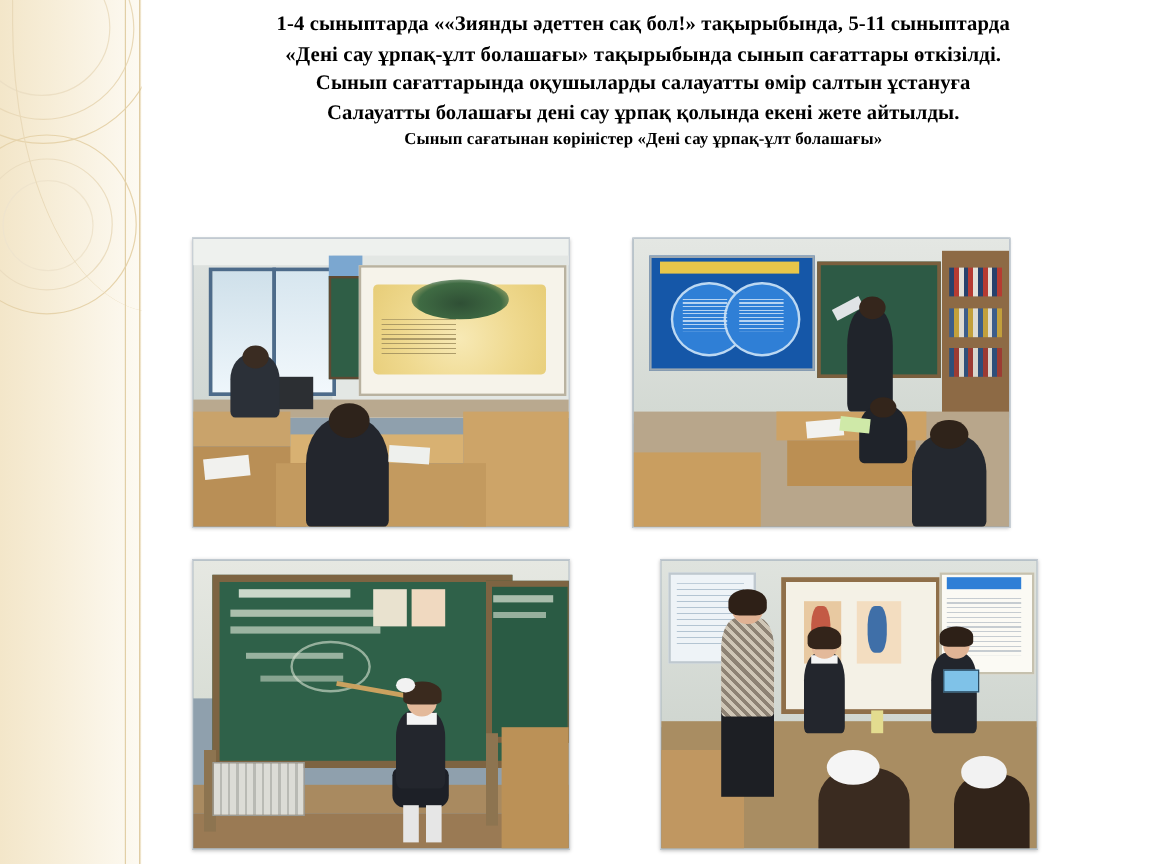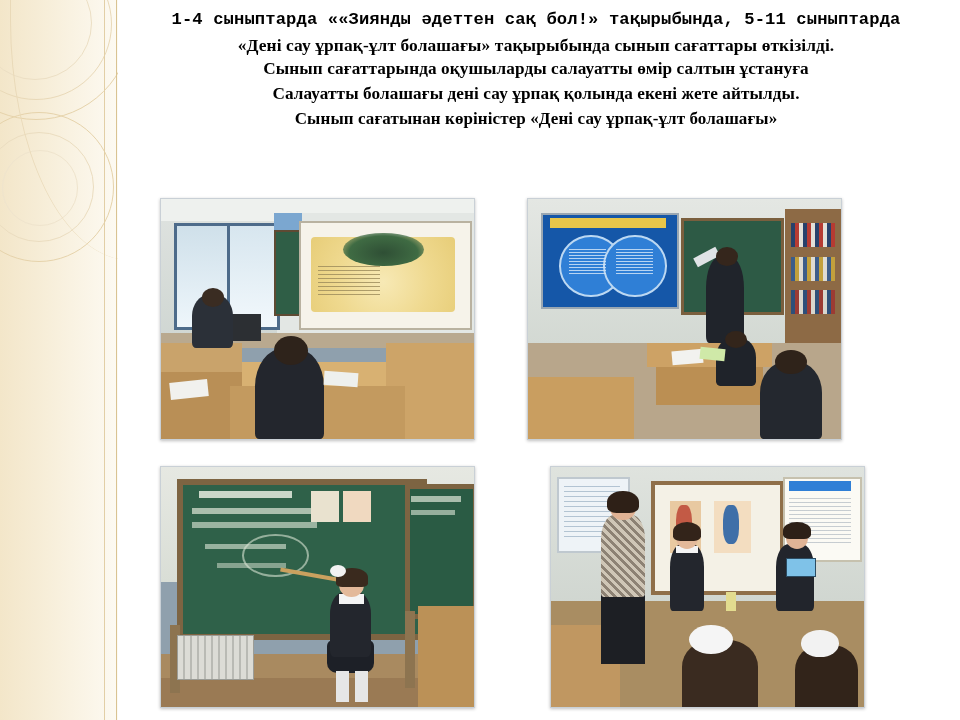--- a/index.html
+++ b/index.html
@@ -72,26 +72,26 @@
     font-weight: bold;
     font-size: 17.2px;
     line-height: 1.43;
     letter-spacing: 0.1px;
   }
   .title-block .line {
     display: block;
     white-space: nowrap;
   }
   .title-block .line.l1 { font-size: 17.4px; }
-  .title-block .line.l2 { font-size: 17.2px; font-family: Liberation Mono, monospace; }
+  .title-block .line.l2 { font-size: 17.2px; }
   .title-block .line.l3 { font-size: 17.4px; }
   .title-block .line.l4 { font-size: 17.2px; }
   .title-block .line.l5 { font-size: 17.2px; }
   .title-block .line.l6 { font-size: 17.2px; }
-  .title-block .line.l7 { font-size: 17px; }
+  .title-block .line.l7 { font-size: 14px; }
 
   
   .photo {
     position: absolute;
     background: #8fa0ad;
     border: 1px solid #c9d0d6;
     box-shadow: 0 1px 3px rgba(0,0,0,0.25);
     overflow: hidden;
   }
   .photo .inner {

